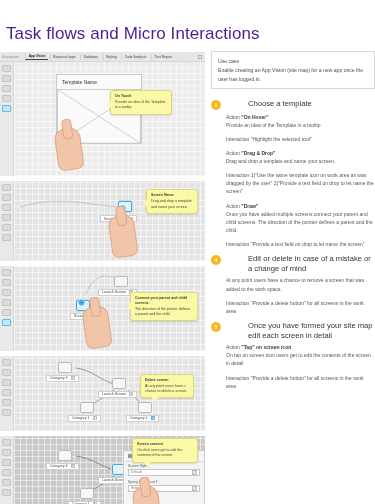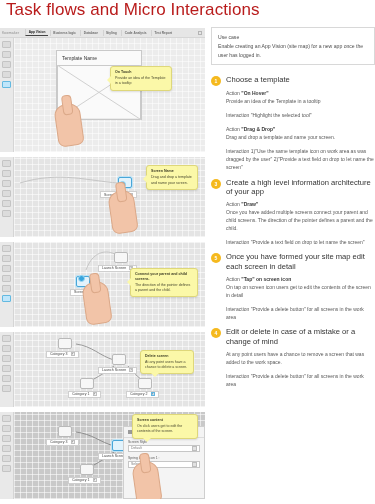--- a/index.html
+++ b/index.html
@@ -7,22 +7,22 @@
     width: 375px; height: 504px;
     background: #ffffff;
     font-family: "Liberation Sans", sans-serif;
     color: #3d3d3d;
     overflow: hidden;
     position: relative;
   }
   .page-title {
     font-size: 17px;
     font-weight: 400;
-    color: #b91c1c;
-    padding: 0 0 7px 6px;
+    color: #4c1d95;
+    padding: 24px 0 7px 6px;
     letter-spacing: .1px;
   }
   .layout { display: flex; width: 375px; height: 476px; }
   .left-col { width: 205px; display: flex; flex-direction: column; }
   .right-col { width: 170px; padding-left: 6px; }
 
   
   .panel {
     position: relative;
     background: #ededed;
@@ -141,21 +141,21 @@
     font-size: 5.1px; line-height: 1.62; color: #4d4d4d;
   }
   .usecase .uc-title { margin-bottom: 1px; }
   .step { margin-bottom: 6px; }
   .step-head { display: flex; align-items: flex-start; gap: 5px; }
   .badge {
     flex: 0 0 auto; width: 10px; height: 10px; border-radius: 50%;
     background: #f5b91e; color: #fff; font-size: 5px; font-weight: bold;
     display: flex; align-items: center; justify-content: center; margin-top: 1px;
   }
-  .step-title { font-size: 7.6px; color: #333; line-height: 1.28; }
+  .step-title { font-size: 7.6px; color: #333; line-height: 1.28; margin-left: 22px; }
   .step-body { padding-left: 15px; margin-top: 3px; font-size: 5px; line-height: 1.62; color: #585858; }
   .step-body .action-line b { font-weight: bold; color: #3a3a3a; }
   .step-body .gap { height: 6px; }
 </style>
 </head>
 <body>
 
 <h1 class="page-title">Task flows and Micro Interactions</h1>
 
 <div class="layout">
@@ -387,57 +387,53 @@
           <span>Action</span>
           <b>"Drag &amp; Drop"</b>
         </div>
         <div>Drag and drop a template and name your screen.</div>
         <div class="gap"></div>
         <div>Interaction  1)"Use the same template icon on work area as was dragged by the user" 2)"Provide a text field on drop to let name the screen"</div>
       </div>
     </div>
 
     <div class="step">
-      <div class="step-head">
-        <span class="badge">3</span>
-        <span class="step-title">Create a high level  information architecture of your app</span>
-      </div>
       <div class="step-body">
         <div class="action-line">
           <span>Action</span>
           <b>"Draw"</b>
         </div>
         <div>Once you have added multiple screens connect your parent and child screens. The direction of the pointer defines a parent and the child.</div>
         <div class="gap"></div>
         <div>Interaction "Provide a text field on drop to let name the screen"</div>
       </div>
     </div>
 
     <div class="step">
       <div class="step-head">
+        <span class="badge">4</span>
+        <span class="step-title">Edit or delete in case of a mistake or a change of mind</span>
+      </div>
+      <div class="step-body">
+        <div>At any point users have a chance to remove a screen that was added to the work space.</div>
+        <div class="gap"></div>
+        <div>Interaction "Provide a delete button"  for all screens in the work area</div>
+      </div>
+    </div>
+
+    <div class="step">
+      <div class="step-head">
         <span class="badge">5</span>
         <span class="step-title">Once you have formed your site map edit each screen in detail</span>
       </div>
       <div class="step-body">
         <div class="action-line">
           <span>Action</span>
           <b>"Tap" on screen icon</b>
         </div>
         <div>On tap on screen icon users get to  edit the contents of the screen in detail</div>
         <div class="gap"></div>
         <div>Interaction "Provide a delete button"  for all screens in the work area</div>
       </div>
     </div>
 
-    <div class="step">
-      <div class="step-head">
-        <span class="badge">4</span>
-        <span class="step-title">Edit or delete in case of a mistake or a change of mind</span>
-      </div>
-      <div class="step-body">
-        <div>At any point users have a chance to remove a screen that was added to the work space.</div>
-        <div class="gap"></div>
-        <div>Interaction "Provide a delete button"  for all screens in the work area</div>
-      </div>
-    </div>
-
   </div>
 </div>
 
 </body></html>

